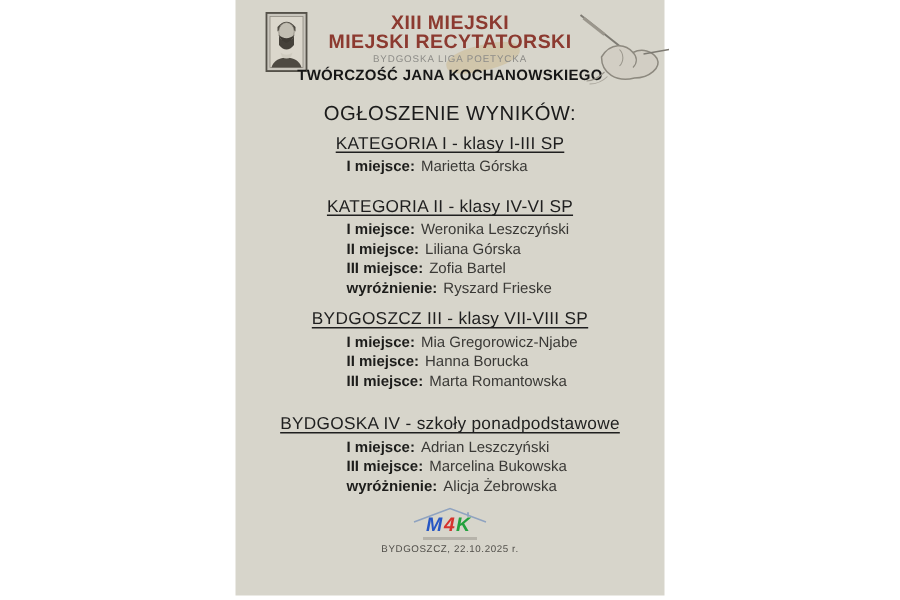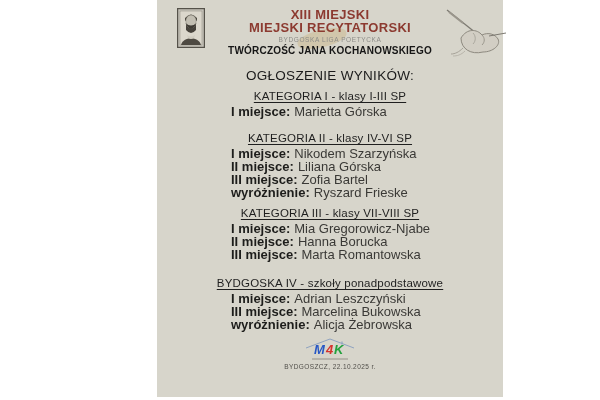--- a/index.html
+++ b/index.html
@@ -7,21 +7,21 @@
     width:600px;height:400px;
     background:#ffffff;
     overflow:hidden;
     position:relative;
     font-family:"Liberation Sans","DejaVu Sans",sans-serif;
     -webkit-font-smoothing:antialiased;
   }
   .poster{
     position:absolute;
     left:157px;top:0;
-    width:346px;height:397px;
+    width:286px;height:397px;
     background:#d7d5cb;
     text-align:center;
   }
   
   .header{position:relative;height:58px;}
   .portrait{position:absolute;left:20px;top:8px;width:28px;height:40px;}
   .quill{position:absolute;right:-6px;top:8px;width:66px;height:50px;}
   .tan-blob{
     position:absolute;left:140px;top:30px;width:50px;height:17px;
     background:#c9b386;opacity:.45;border-radius:45%;
@@ -45,21 +45,21 @@
     font-size:11.5px;color:#1f1f1f;letter-spacing:.2px;
     text-decoration:underline;
     text-decoration-thickness:1px;
     text-underline-offset:2px;
   }
   .results{
     margin-top:3px;
     text-align:left;
     padding-left:74px;
   }
-  .result-line{font-size:13px;line-height:13px;color:#3a3936;white-space:nowrap;}
+  .result-line{font-size:10px;line-height:13px;color:#3a3936;white-space:nowrap;}
   .rlabel{font-weight:bold;color:#1d1d1b;margin-right:4px;}
   
   .footer{margin-top:6px;}
   .logo{width:52px;height:20px;margin:0 auto;display:block;}
   .logo-sub{width:36px;height:1.5px;background:#9b9890;opacity:.55;margin:1px auto 0;}
   .date-line{margin-top:3px;font-size:6.5px;letter-spacing:.4px;color:#514f4a;}
 </style>
 </head>
 <body>
 
@@ -106,36 +106,36 @@
       <div class="result-line">
         <span class="rlabel">I miejsce:</span><span class="rname">Marietta Górska</span>
       </div>
     </div>
   </div>
 
   <div class="category c2">
     <div class="cat-heading">KATEGORIA II - klasy IV-VI SP</div>
     <div class="results">
       <div class="result-line">
-        <span class="rlabel">I miejsce:</span><span class="rname">Nikodem Szarzyńska</span>
+        <span class="rlabel">I miejsce:</span><span class="rname">Weronika Leszczyński</span>
       </div>
       <div class="result-line">
         <span class="rlabel">II miejsce:</span><span class="rname">Liliana Górska</span>
       </div>
       <div class="result-line">
         <span class="rlabel">III miejsce:</span><span class="rname">Zofia Bartel</span>
       </div>
       <div class="result-line">
         <span class="rlabel">wyróżnienie:</span><span class="rname">Ryszard Frieske</span>
       </div>
     </div>
   </div>
 
   <div class="category c3">
-    <div class="cat-heading">KATEGORIA III - klasy VII-VIII SP</div>
+    <div class="cat-heading">BYDGOSZCZ III - klasy VII-VIII SP</div>
     <div class="results">
       <div class="result-line">
         <span class="rlabel">I miejsce:</span><span class="rname">Mia Gregorowicz-Njabe</span>
       </div>
       <div class="result-line">
         <span class="rlabel">II miejsce:</span><span class="rname">Hanna Borucka</span>
       </div>
       <div class="result-line">
         <span class="rlabel">III miejsce:</span><span class="rname">Marta Romantowska</span>
       </div>

